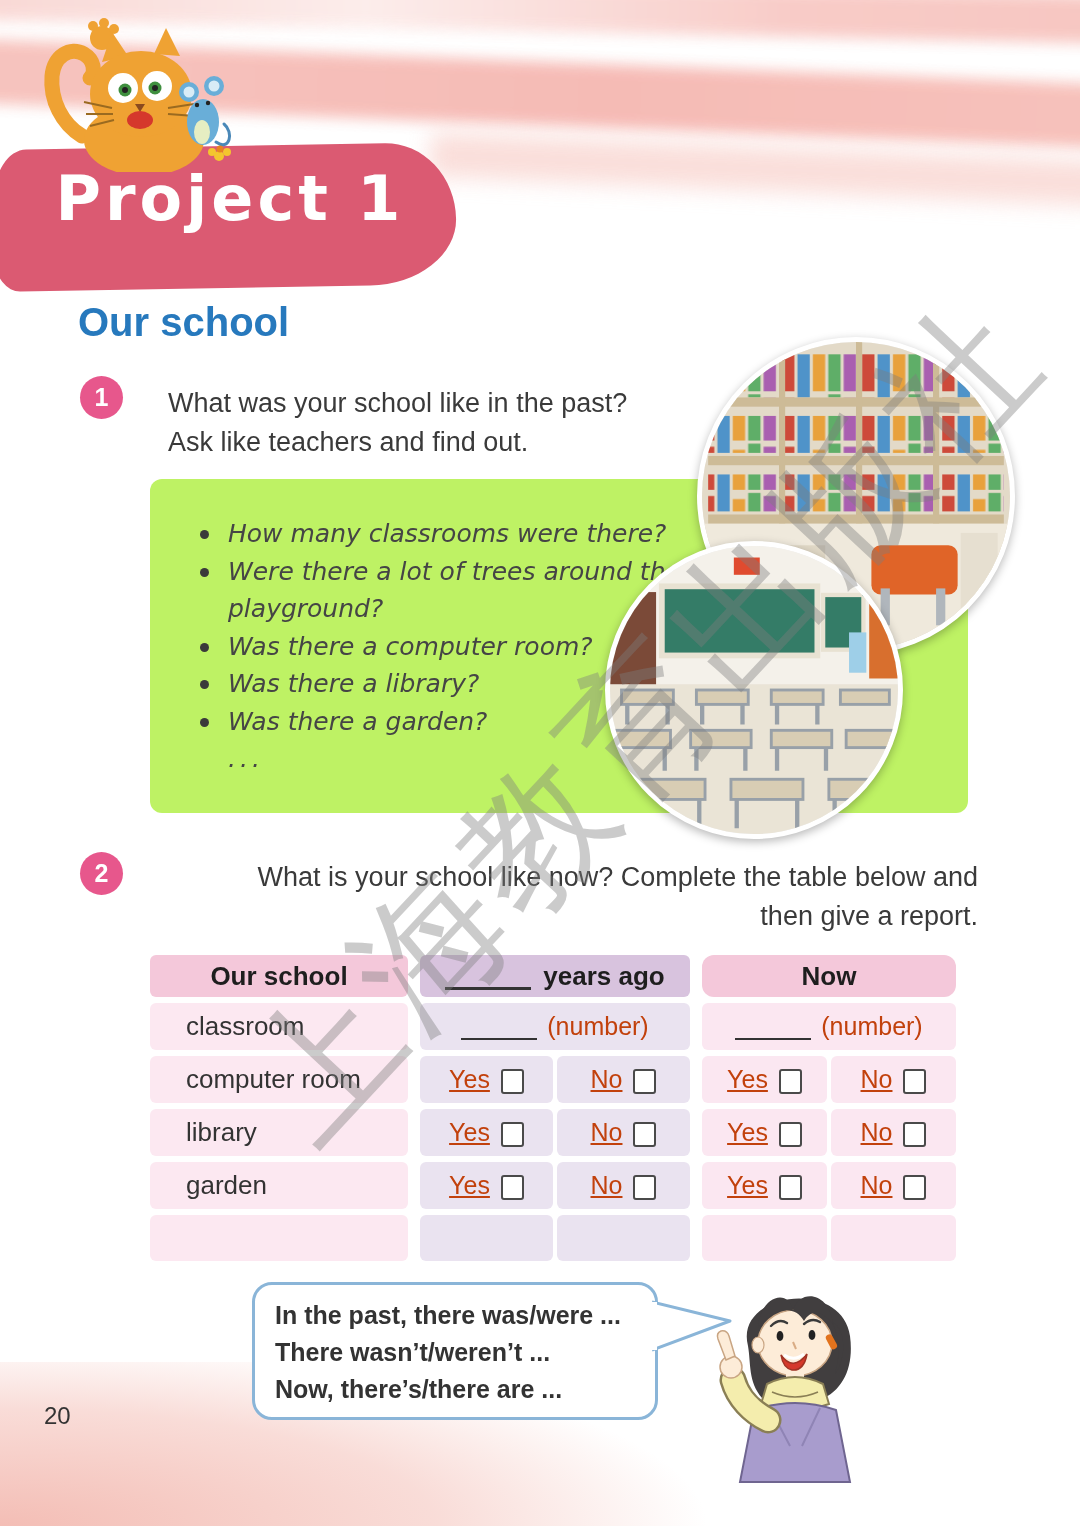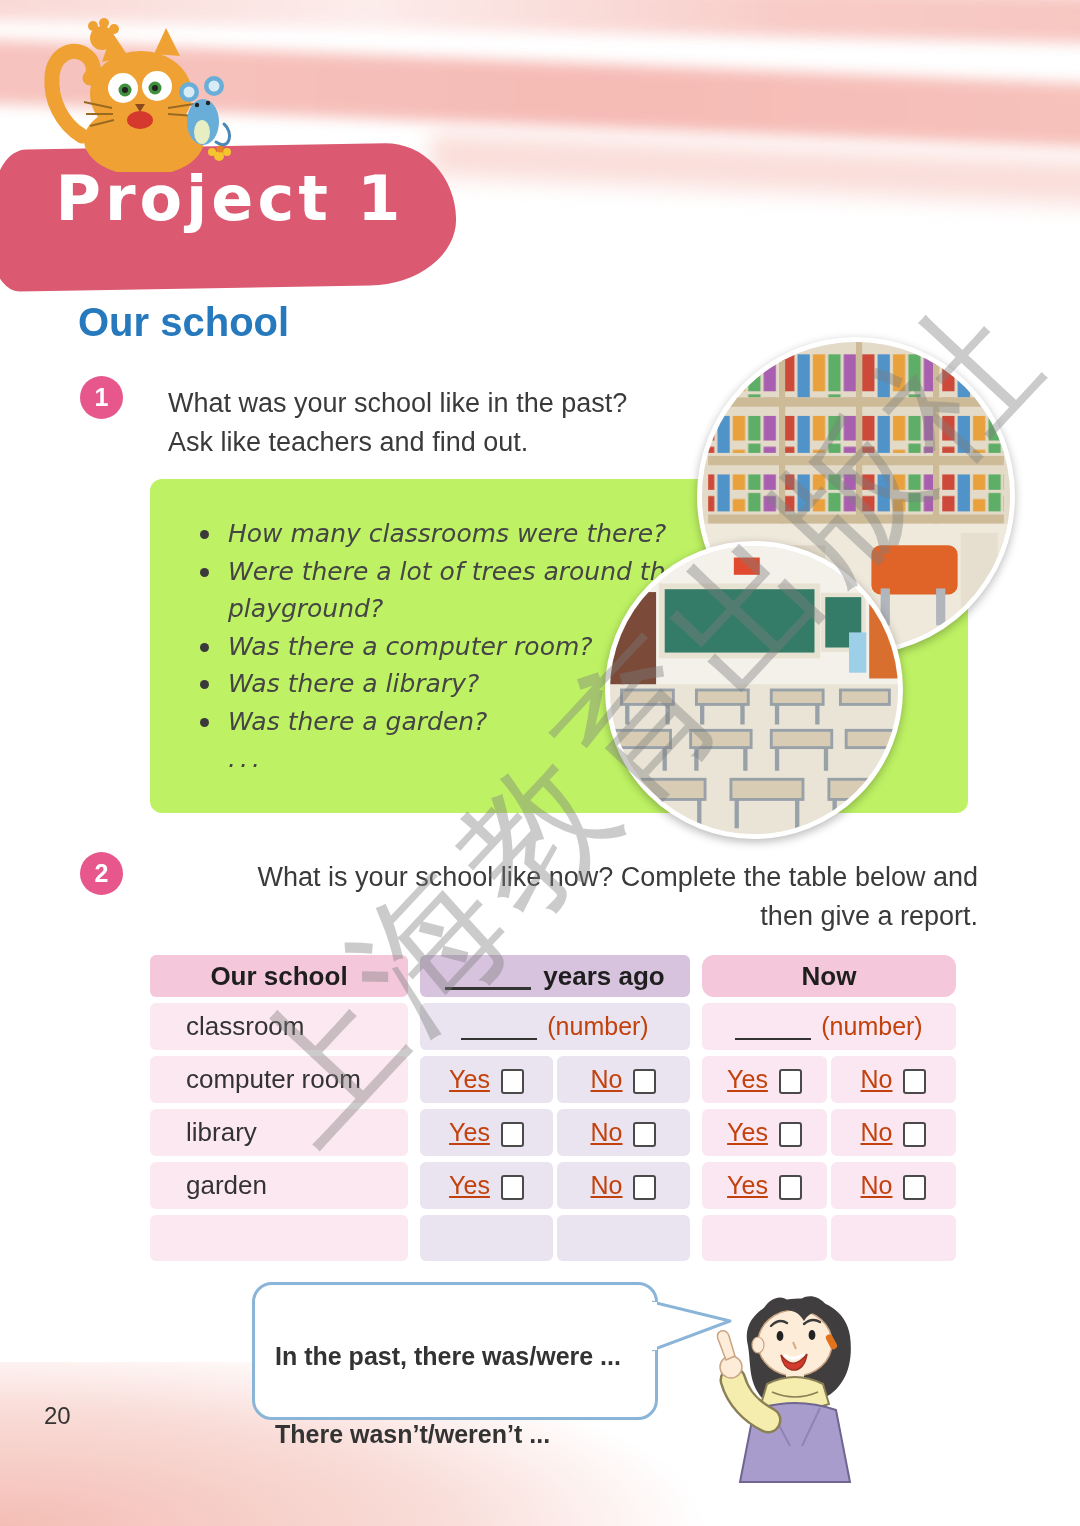--- a/index.html
+++ b/index.html
@@ -81,21 +81,21 @@
   .blank.hdr-blank { width:86px; margin-right:12px; }
   .blank.num-blank { width:76px; margin-right:10px; border-bottom-width:2.5px; }
   .checkbox { display:inline-block; width:23px; height:25px; background:#fff;
     border:2px solid #4a4a4a; border-radius:3px; margin-left:11px; position:relative; top:2px; }
   .yn { font-weight:500;text-decoration:underline; }
 
   
   .speech-bubble { position:absolute; left:252px; top:1282px; width:406px; height:138px;
     background:#fff; border:3px solid #8ab5d8; border-radius:20px;
     padding:12px 20px; z-index:5; }
-  .speech-bubble .line { font-size:25px; line-height:37px; color:#333; font-weight:600;margin-top:41px; }
+  .speech-bubble .line { font-size:25px; line-height:37px; color:#333; font-weight:600; }
   .bubble-tail { position:absolute; left:652px; top:1294px; z-index:6; }
   .girl-svg { position:absolute; left:692px; top:1250px; z-index:5; }
 
   .page-number { position:absolute; left:44px; top:1402px; font-size:24px; color:#333; font-weight:500; z-index:2; }
 
   
   .watermark { position:absolute; left:205px; top:1048px; z-index:40;
     font-family:"DejaVu Serif", serif; font-size:146px; letter-spacing:8px;
     color:rgba(125,125,125,0.40); white-space:nowrap;
     transform:rotate(-47deg); transform-origin:0 0; pointer-events:none; }
@@ -310,20 +310,21 @@
     <div class="cell label bg-pink" style="grid-row:6; grid-column:1;"></div>
     <div class="cell bg-purple" style="grid-row:6; grid-column:3;"></div>
     <div class="cell bg-purple" style="grid-row:6; grid-column:5;"></div>
     <div class="cell bg-pink2" style="grid-row:6; grid-column:7;"></div>
     <div class="cell bg-pink2" style="grid-row:6; grid-column:9;"></div>
   </div>
 
   <div class="speech-bubble">
     <div class="line">In the past, there was/were ...</div>
     <div class="line">There wasn’t/weren’t ...</div>
+    <div class="line">Now, there’s/there are ...</div>
   </div>
   <svg class="bubble-tail" width="86" height="66" viewBox="0 0 86 66">
     <path d="M0,8 L78,27 L0,56" fill="#ffffff" stroke="#8ab5d8" stroke-width="3" stroke-linejoin="round"></path>
     <rect x="0" y="8" width="5" height="48" fill="#ffffff"></rect>
   </svg>
 
   <svg class="girl-svg" width="192" height="242" viewBox="0 0 192 242">
     <path d="M56,96 C42,42 150,28 158,86 C162,116 152,140 128,150 L70,148 C56,132 59,113 56,96 Z" fill="#413e3f"></path>
     <ellipse cx="103" cy="93" rx="37" ry="33" fill="#fdecd8" stroke="#c9a583" stroke-width="1.5"></ellipse>
     <path d="M66,78 C68,46 96,38 101,60 C108,38 138,42 141,74 C128,58 118,61 112,71 C102,54 82,58 66,78 Z" fill="#413e3f"></path>

